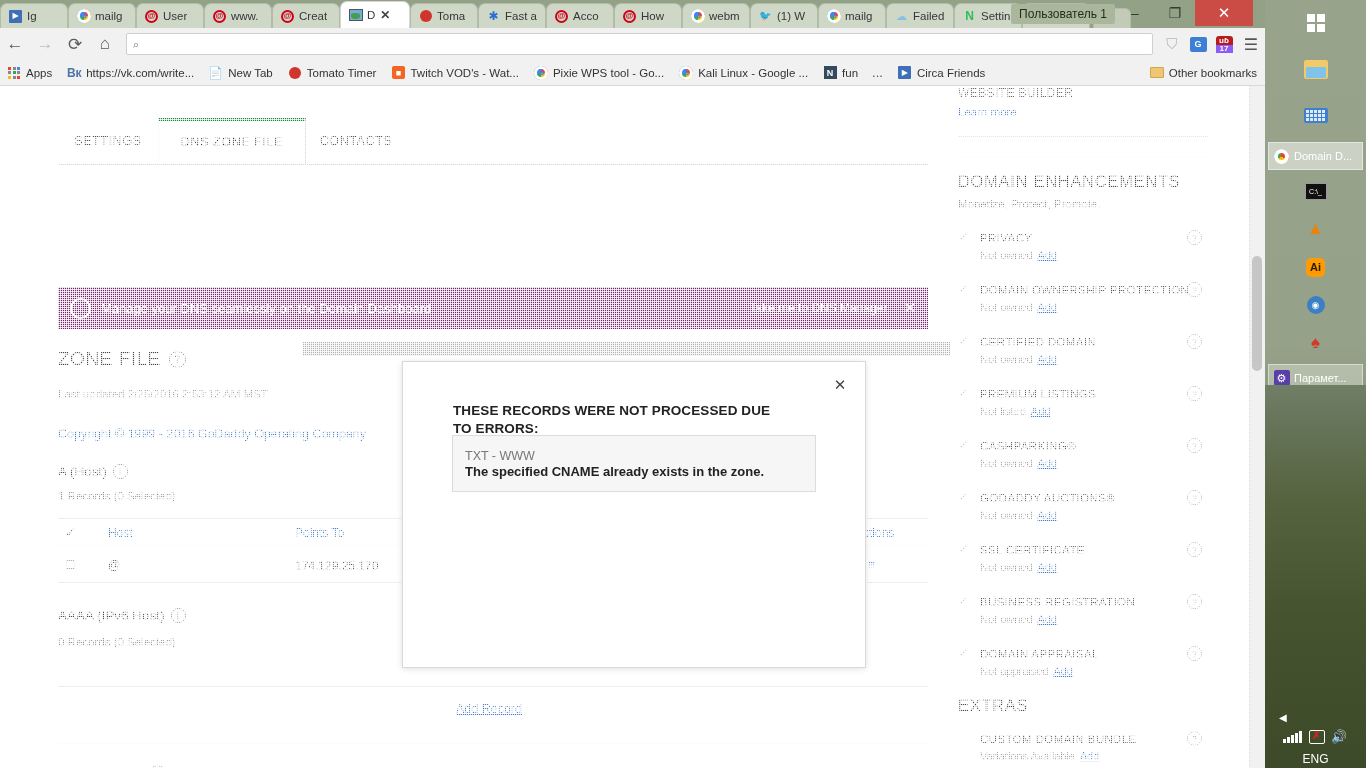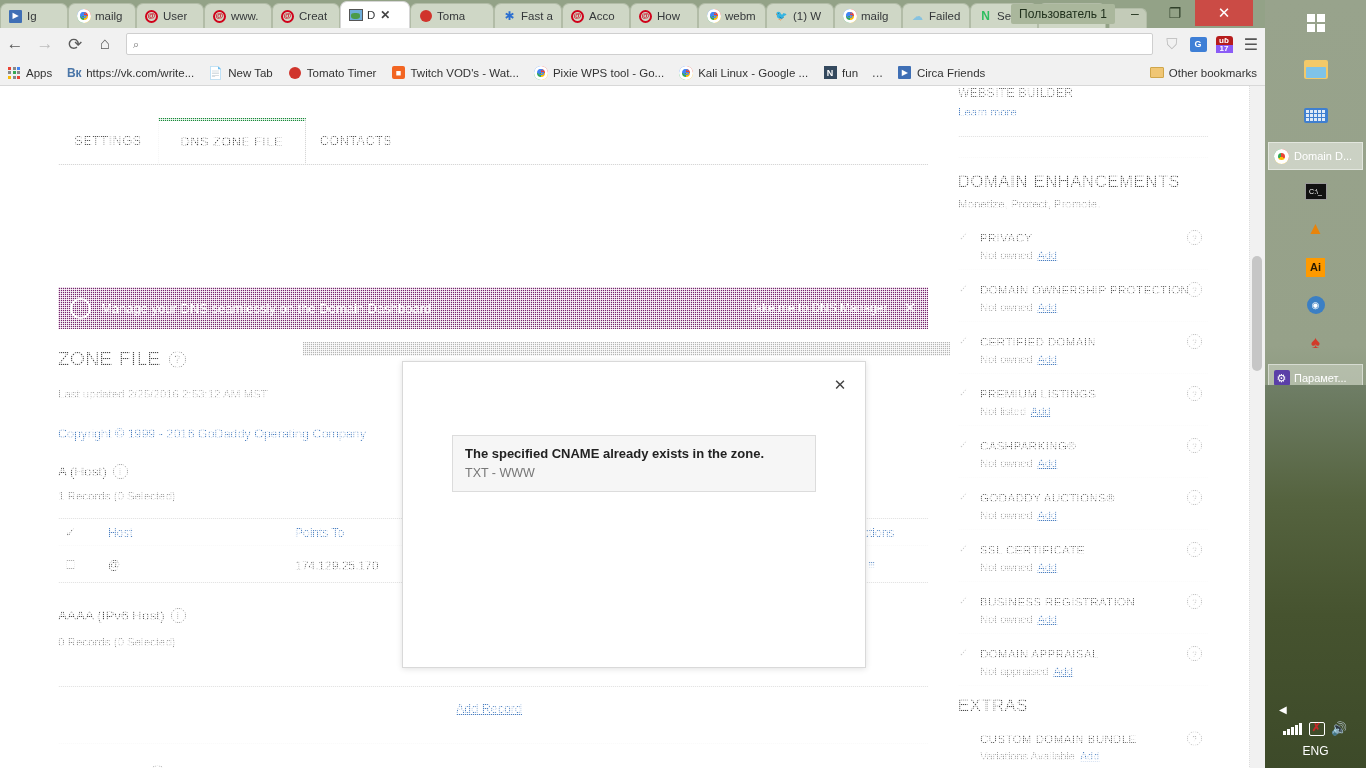--- a/index.html
+++ b/index.html
@@ -328,21 +328,21 @@
     border:1px solid rgba(255,255,255,.45);box-sizing:border-box;
     display:flex;align-items:center;padding:0 4px;
     font-size:11px;color:#fff;overflow:hidden;white-space:nowrap;
   }
   .tbitem .tbic{width:17px;height:17px;flex:0 0 17px;margin-right:4px;display:flex;align-items:center;justify-content:center;font-size:11px;}
   .tbicon-only{
     width:101px;height:38px;display:flex;align-items:center;justify-content:center;
   }
   #tray{position:absolute;left:0;bottom:0;width:101px;text-align:center;color:#fff;}
   #tray .trayrow{display:flex;align-items:center;justify-content:center;gap:7px;margin-bottom:8px;}
-  #tray .lang{font-size:12px;margin-bottom:10px;}
+  #tray .lang{font-size:12px;margin-bottom:2px;}
   #tray .clock{font-size:13px;line-height:19px;margin-bottom:12px;}
   .win-logo{display:grid;grid-template-columns:8px 8px;grid-template-rows:8px 8px;gap:2px;}
   .win-logo i{background:#fff;display:block;}
   .folder-ic{width:24px;height:19px;background:#f3c969;border-radius:2px;position:relative;}
   .folder-ic:after{content:"";position:absolute;left:2px;bottom:1px;width:20px;height:11px;background:#7fc3e8;border-radius:1px;}
   .kb-ic{width:24px;height:15px;background:#3f7fd0;border-radius:2px;display:grid;grid-template-columns:repeat(5,3px);grid-template-rows:repeat(3,3px);gap:1px;align-content:center;justify-content:center;}
   .kb-ic i{background:#dfeaf7;display:block;}
   .bars{display:flex;align-items:flex-end;gap:1.5px;height:12px;}
   .bars i{width:2.5px;background:#fff;display:block;}
 </style>
@@ -384,21 +384,21 @@
         </span>
         <span class="tlabel">Creat</span>
       </div>
       <div class="tab active" style="width: 70px;">
         <span class="fav">
           <span class="ic-globe"></span>
         </span>
         <span class="tlabel">D</span>
         <span class="tclose">✕</span>
       </div>
-      <div class="tab" style="width: 84px; text-align: right;">
+      <div class="tab" style="width: 68px; text-align: right;">
         <span class="fav">
           <span class="ic-tomato"></span>
         </span>
         <span class="tlabel">Toma</span>
       </div>
       <div class="tab" style="width: 68px;">
         <span class="fav">
           <span class="ic-spark">✱</span>
         </span>
         <span class="tlabel">Fast a</span>
@@ -703,24 +703,25 @@
           </div>
       </div>
 
     </div>
 
     <div id="dither"></div>
 
     <div id="modal-overlay">
       <div id="modal">
         <div id="modal-close">✕</div>
+        <div id="modal-title">THESE RECORDS WERE NOT PROCESSED DUE TO ERRORS:</div>
         <div id="rec-table">
           <div id="rec-body">
+            <div id="rec-sub">TXT - WWW</div>
             <div id="rec-msg">The specified CNAME already exists in the zone.</div>
-            <div id="rec-sub">TXT - WWW</div>
           </div>
         </div>
       </div>
     </div>
 
     <div id="page-scroll">
       <div class="thumb"></div>
     </div>
   </div>
 </div>
@@ -766,21 +767,21 @@
         </span>
         <span>Domain D...</span>
       </div>
       <div class="tbicon-only">
         <span style="width:20px;height:15px;background:#111;color:#fff;font-size:7px;display:flex;align-items:center;justify-content:center;border:1px solid #999;">C:\_</span>
       </div>
       <div class="tbicon-only">
         <span style="color:#e8840c;font-size:17px;">▲</span>
       </div>
       <div class="tbicon-only">
-        <span style="width:19px;height:19px;background:#ff9a00;color:#2a1a00;font-size:11px;font-weight:bold;display:flex;align-items:center;justify-content:center;border-radius:0;">Ai</span>
+        <span style="width:19px;height:19px;background:#ff9a00;color:#2a1a00;font-size:11px;font-weight:bold;display:flex;align-items:center;justify-content:center;border-radius:5px;">Ai</span>
       </div>
       <div class="tbicon-only">
         <span style="width:18px;height:18px;border-radius:50%;background:#3b7fc4;color:#fff;font-size:9px;display:flex;align-items:center;justify-content:center;">◉</span>
       </div>
       <div class="tbicon-only">
         <span style="color:#d13a2a;font-size:17px;">♠</span>
       </div>
       <div class="tbitem">
         <span class="tbic">
           <span style="width:16px;height:16px;background:#5b3fa8;color:#fff;font-size:11px;display:flex;align-items:center;justify-content:center;border-radius:2px;">⚙</span>

